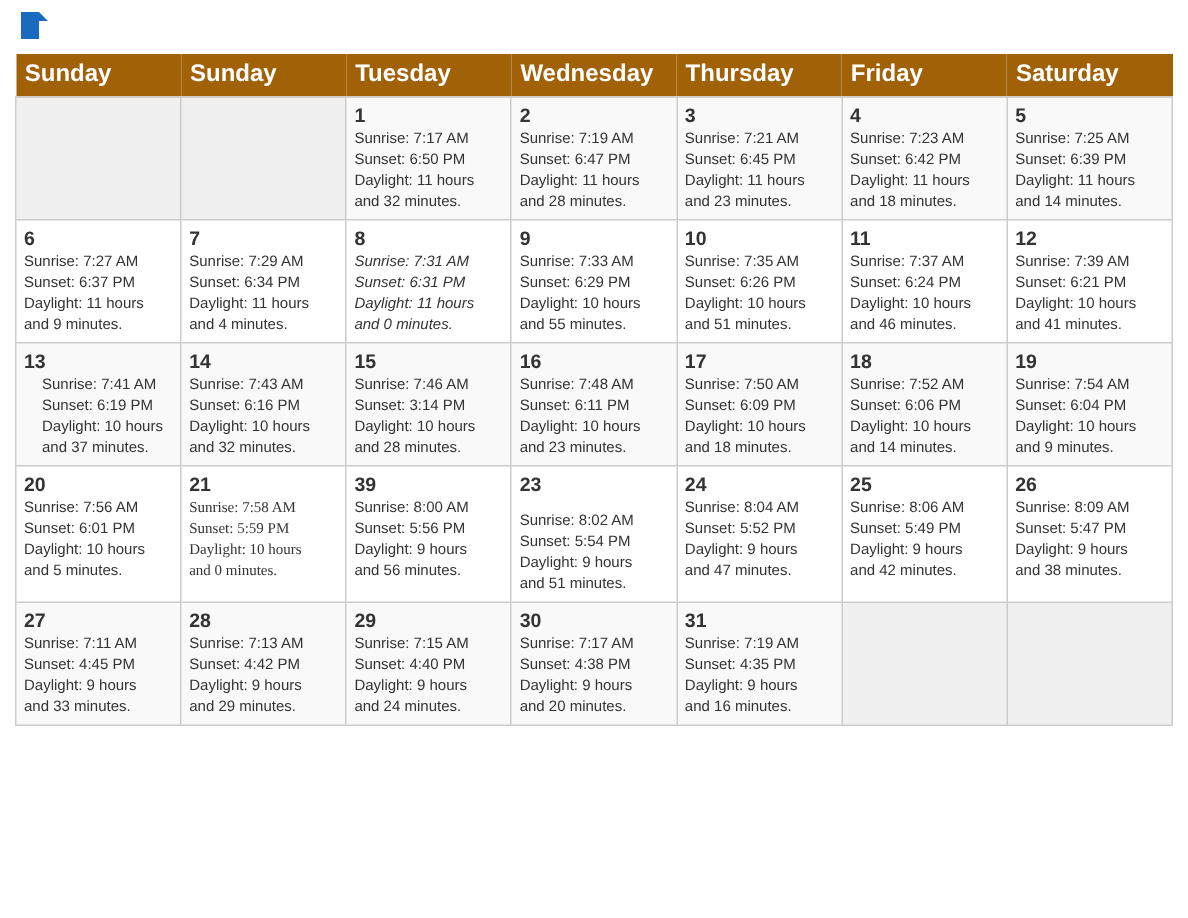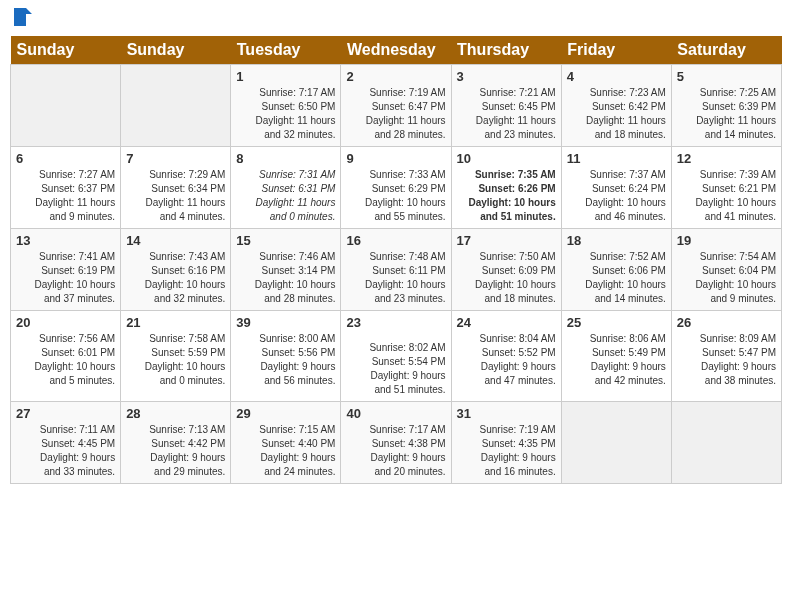--- a/index.html
+++ b/index.html
@@ -58,21 +58,20 @@
       font-size: 13px;
       font-weight: bold;
       color: #333;
       display: block;
       margin-bottom: 2px;
     }
     .cell-text {
       color: #333;
       font-size: 10px;
       line-height: 1.4;
-      text-align: right;
     }
     tr.week-row td {
       background: #fff;
     }
     tr.week-row:nth-child(odd) td {
       background: #f9f9f9;
     }
     .empty-cell {
       background: #f0f0f0 !important;
     }
@@ -188,21 +187,21 @@
         </td>
         <td>
           <span class="date-num">9</span>
           <div class="cell-text" style="white-space: pre-line;">Sunrise: 7:33 AM
 Sunset: 6:29 PM
 Daylight: 10 hours
 and 55 minutes.</div>
         </td>
         <td>
           <span class="date-num">10</span>
-          <div class="cell-text" style="white-space: pre-line; font-weight: bold;">Sunrise: 7:35 AM
+          <div class="cell-text" style="white-space: pre-line;">Sunrise: 7:35 AM
 Sunset: 6:26 PM
 Daylight: 10 hours
 and 51 minutes.</div>
         </td>
         <td>
           <span class="date-num">11</span>
           <div class="cell-text" style="white-space: pre-line;">Sunrise: 7:37 AM
 Sunset: 6:24 PM
 Daylight: 10 hours
 and 46 minutes.</div>
@@ -269,21 +268,21 @@
       <tr class="week-row">
         <td>
           <span class="date-num">20</span>
           <div class="cell-text" style="white-space: pre-line;">Sunrise: 7:56 AM
 Sunset: 6:01 PM
 Daylight: 10 hours
 and 5 minutes.</div>
         </td>
         <td>
           <span class="date-num">21</span>
-          <div class="cell-text" style="white-space: pre-line;">Sunrise: 7:58 AM
+          <div class="cell-text" style="white-space: pre-line; font-family: Liberation Serif, serif;">Sunrise: 7:58 AM
 Sunset: 5:59 PM
 Daylight: 10 hours
 and 0 minutes.</div>
         </td>
         <td>
           <span class="date-num">39</span>
           <div class="cell-text" style="white-space: pre-line;">Sunrise: 8:00 AM
 Sunset: 5:56 PM
 Daylight: 9 hours
 and 56 minutes.</div>
@@ -333,21 +332,21 @@
 and 29 minutes.</div>
         </td>
         <td>
           <span class="date-num">29</span>
           <div class="cell-text" style="white-space: pre-line;">Sunrise: 7:15 AM
 Sunset: 4:40 PM
 Daylight: 9 hours
 and 24 minutes.</div>
         </td>
         <td>
-          <span class="date-num">40</span>
+          <span class="date-num">30</span>
           <div class="cell-text" style="white-space: pre-line;">Sunrise: 7:17 AM
 Sunset: 4:38 PM
 Daylight: 9 hours
 and 20 minutes.</div>
         </td>
         <td>
           <span class="date-num">31</span>
           <div class="cell-text" style="white-space: pre-line;">Sunrise: 7:19 AM
 Sunset: 4:35 PM
 Daylight: 9 hours

